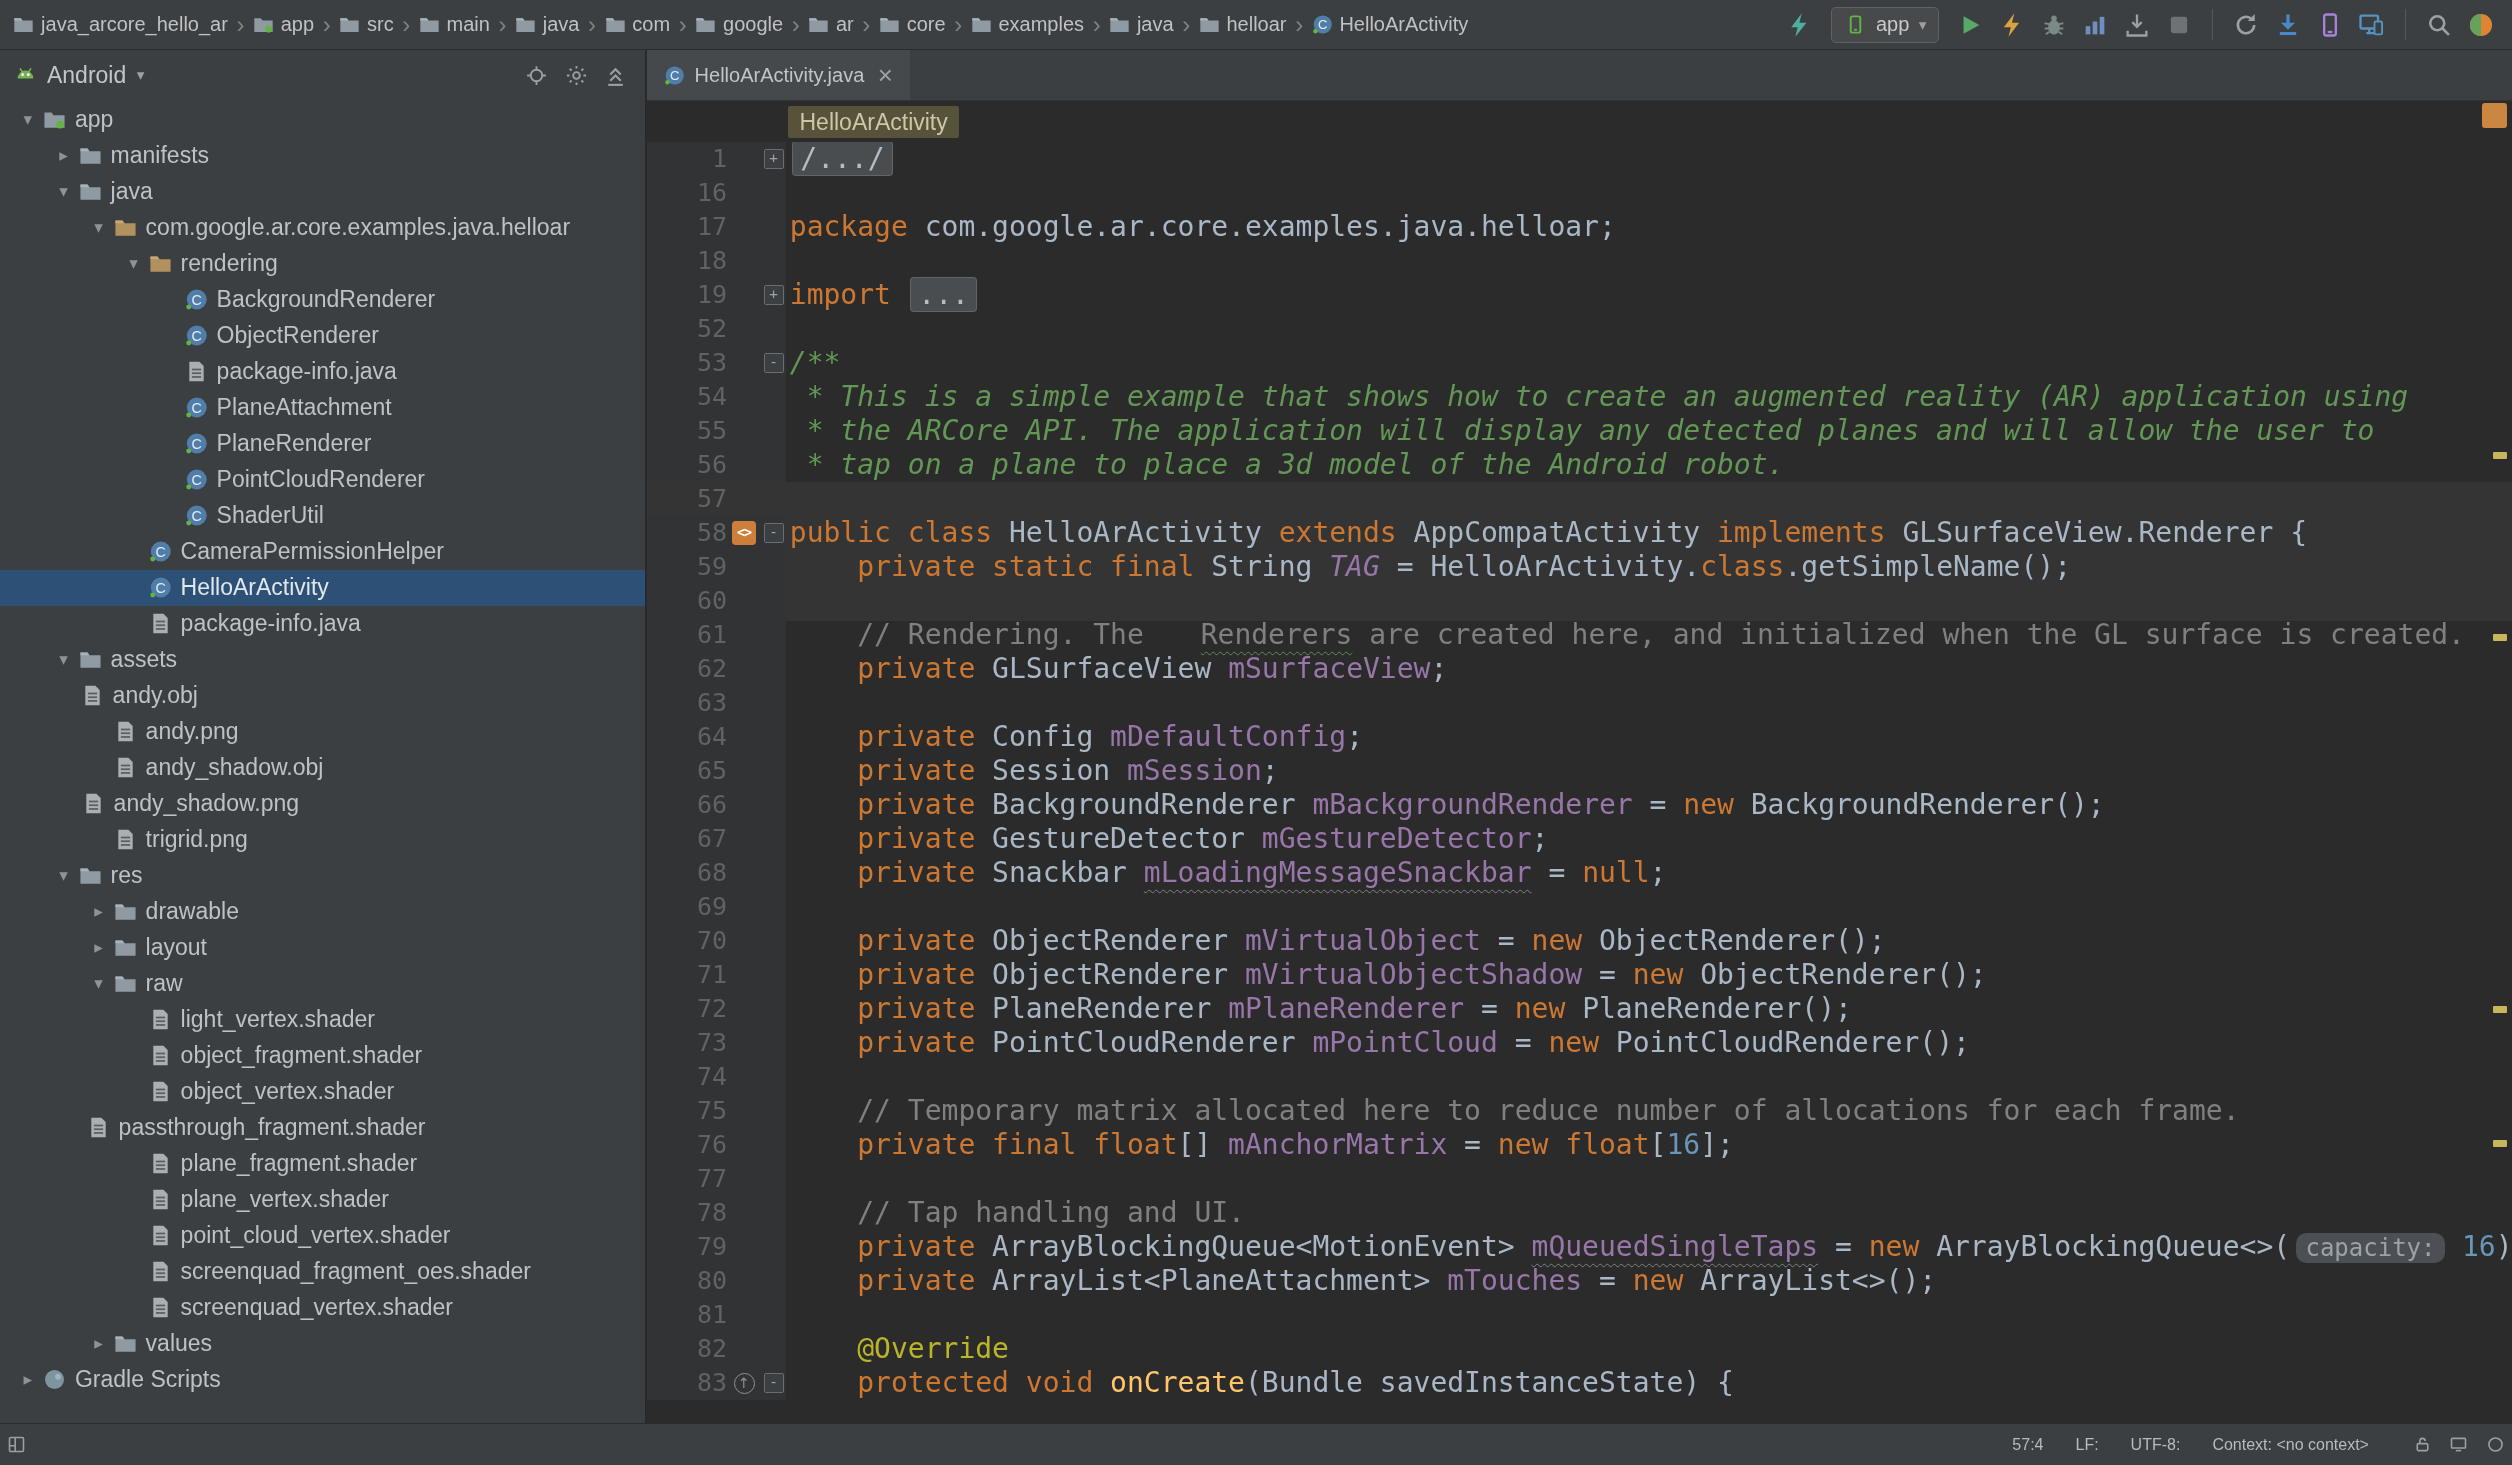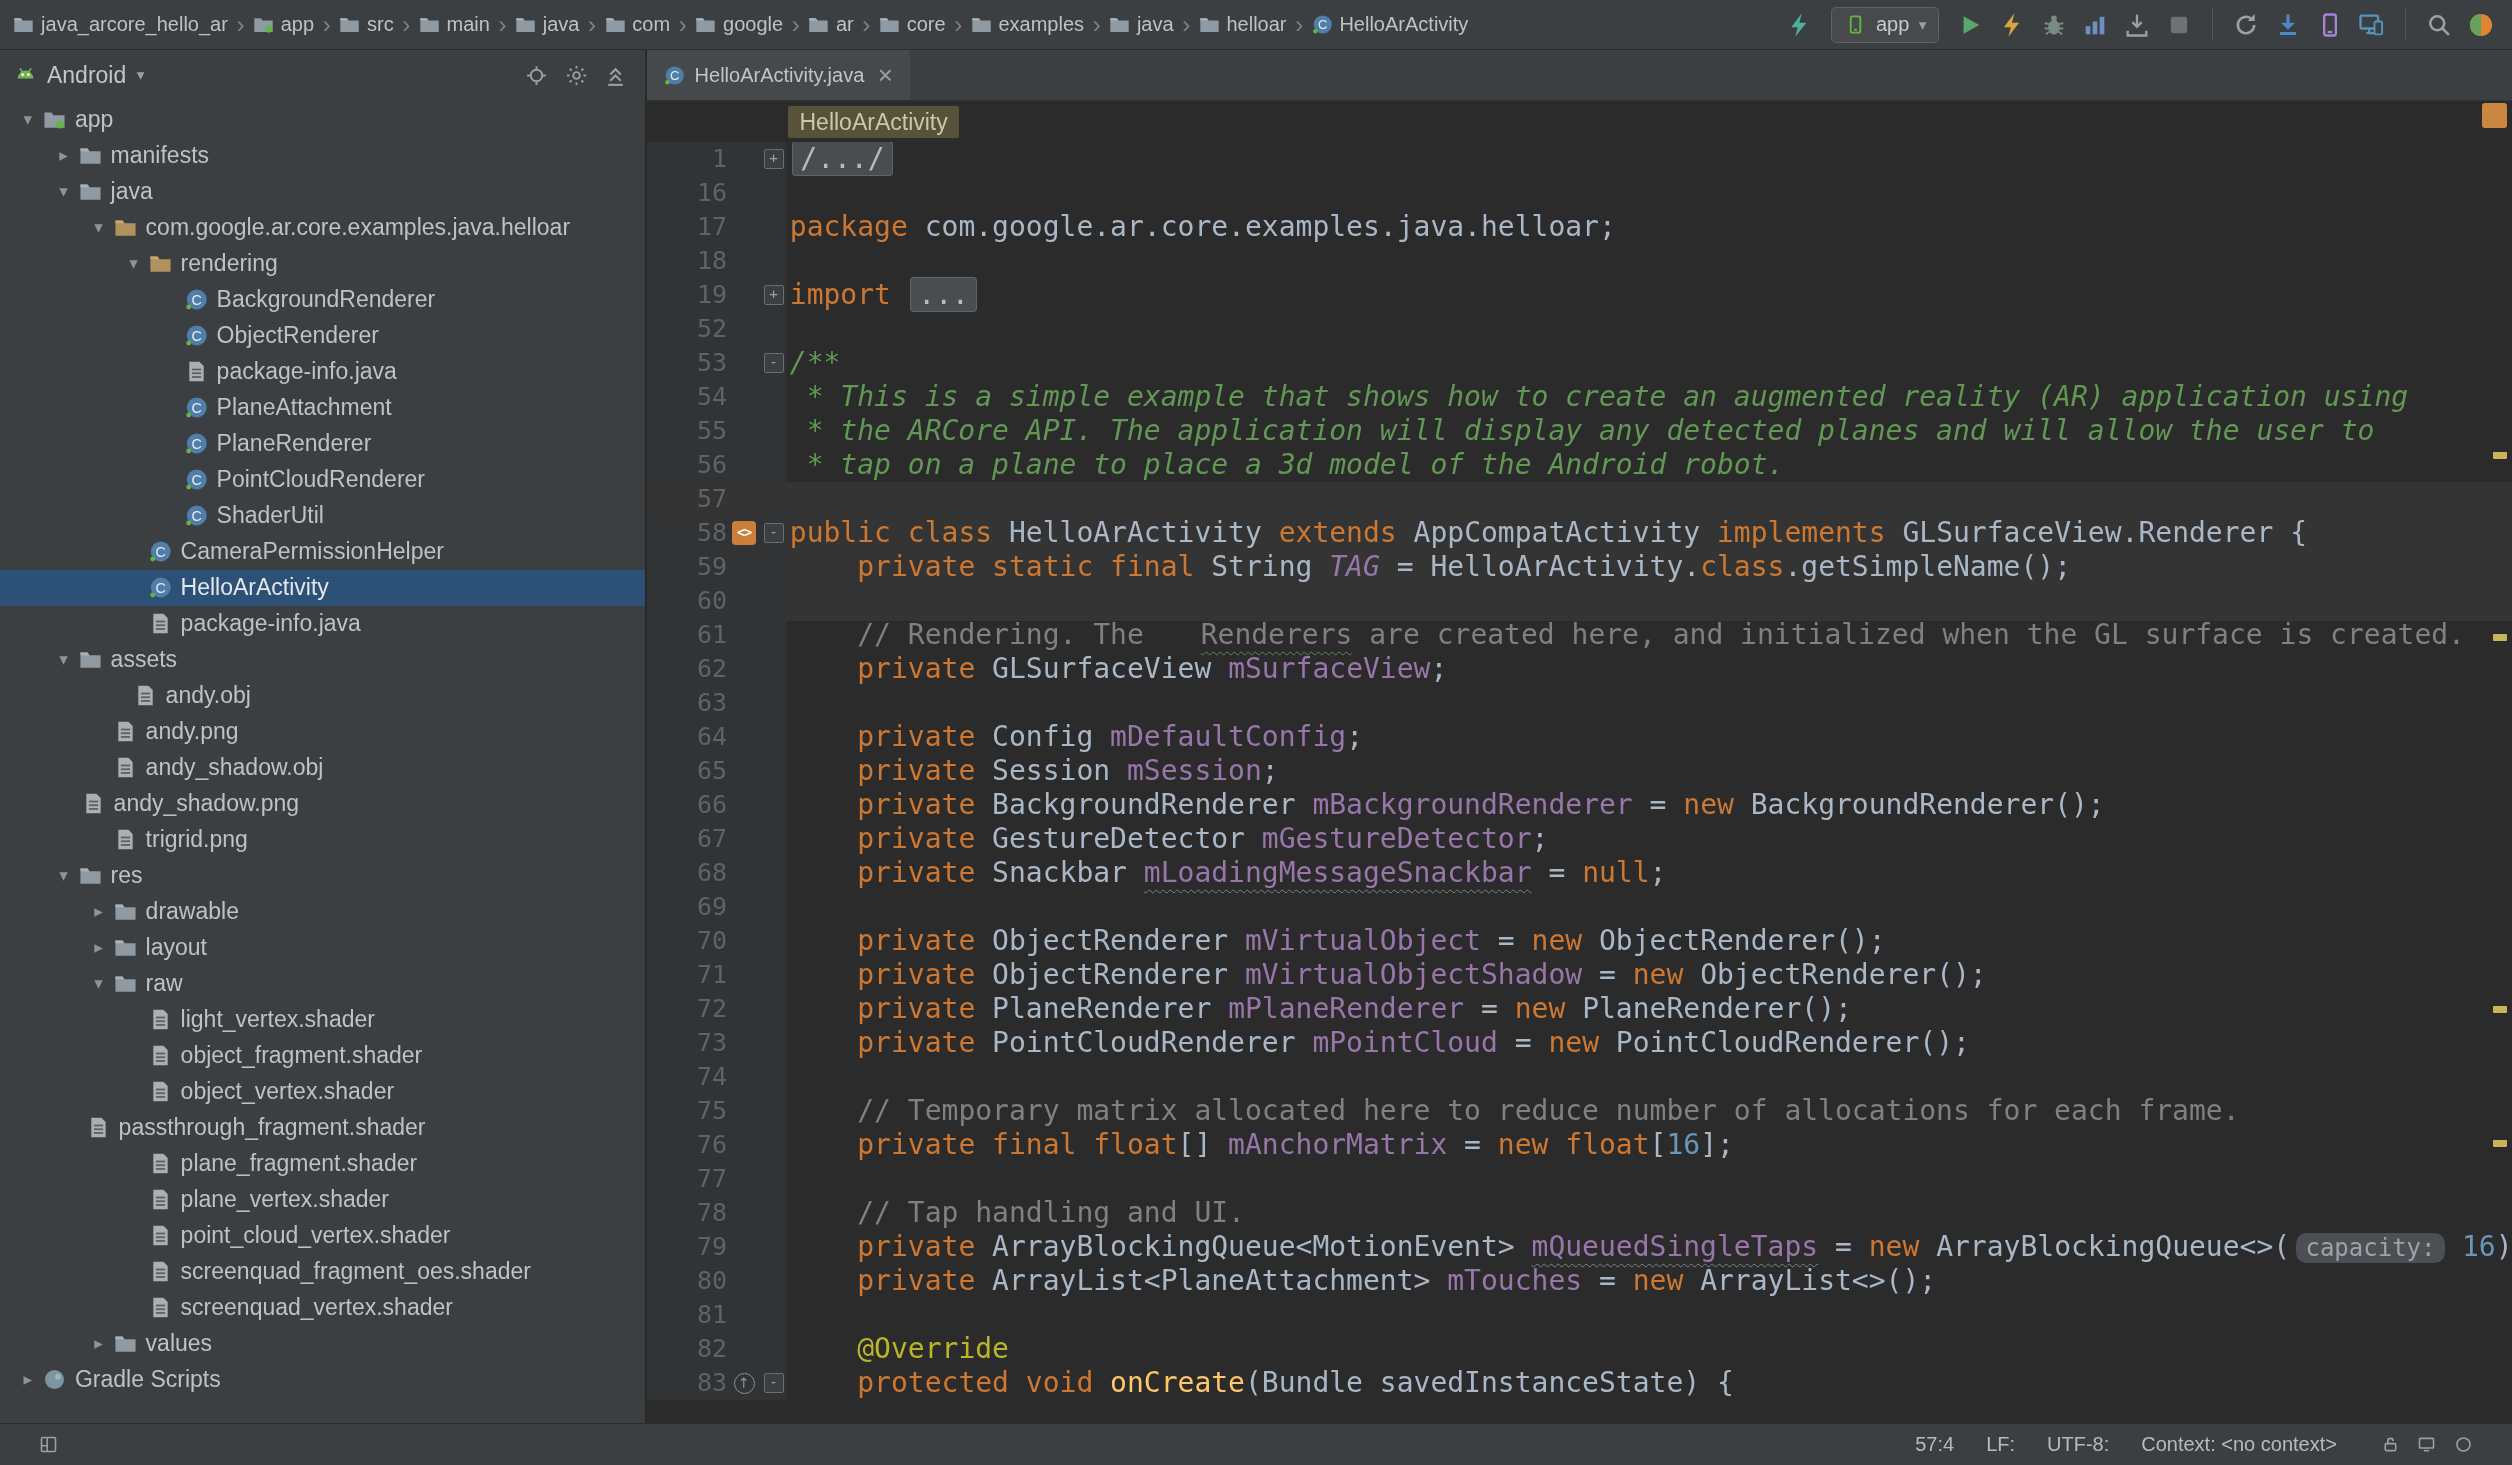--- a/index.html
+++ b/index.html
@@ -70,21 +70,21 @@
   .s-warn{text-decoration:underline wavy #7e8284 1px;text-underline-offset:6.7px;}
   .s-typo{text-decoration:underline wavy #5e8759 1px;text-underline-offset:6.7px;margin-left:40px;}
   .s-foldtxt{background:#4a4d50;border:1px solid #616567;border-radius:3.8px;padding:0 7.6px;margin:0 1.9px;color:#b4bdc4;}
   .s-inlay{background:#4c5054;border-radius:10.5px;padding:1px 9.6px;margin-left:5.7px;color:#9ca3a8;font-size:24px;}
   .caret{display:inline-block;width:1.9px;height:29px;background:#c8c8c8;vertical-align:middle;margin-top:-3.8px;}
   .stripe{position:absolute;top:92px;right:0;bottom:0;width:25px;}
   .smark{position:absolute;right:4.8px;width:14.3px;height:6.7px;background:var(--stripe_warning,#c9b55a);border-radius:1px;}
   .analysis-square{position:absolute;top:53px;right:4.8px;width:25px;height:25px;background:#cb8742;border-radius:2.9px;}
   
   .statusbar{position:absolute;left:0;right:0;bottom:0;height:42px;background:var(--panel_bg,#3c3f41);
-             border-top:1px solid #292b2d;display:flex;align-items:center;padding:0 33px;box-sizing:border-box;font-size:20px;}
+             border-top:1px solid #292b2d;display:flex;align-items:center;padding:0 1px;box-sizing:border-box;font-size:16px;}
   .sb-right{margin-left:auto;display:flex;align-items:center;gap:32px;color:#b8babc;}
   .sb-item{white-space:nowrap;}
   .sb-icons{display:flex;align-items:center;gap:5.7px;margin-left:5.7px;}
   .sb-icons .tbtn{width:31px;height:31px;} .sb-icons .tbtn svg{width:21px;height:21px;}
   .sb-left .tbtn{width:31px;height:31px;} .sb-left .tbtn svg{width:21px;height:21px;}
 </style>
 </head>
 <body>
 
 <div class="app">
@@ -553,21 +553,21 @@
         <div class="trow" style="padding-left: 49px;">
           <span class="tarrow">▾</span>
           <span class="ic ic24">
             <svg viewBox="0 0 16 16">
               <path fill="#8f9aa3" d="M1 3.2h4.9l1.4 1.8H15v8.8H1z"></path>
               <path fill="#a8b3ba" d="M1 3.2h4.9l1.4 1.8H1z"></path>
             </svg>
           </span>
           <span class="tlabel">assets</span>
         </div>
-        <div class="trow" style="padding-left: 104px;">
+        <div class="trow" style="padding-left: 51px;">
           <span class="tarrow"></span>
           <span class="ic ic24">
             <svg viewBox="0 0 16 16">
               <path fill="#a9afb3" d="M3 1.2h7l3 3v10.6H3z"></path>
               <g fill="#595e62">
                 <rect x="4.8" y="6" width="6.4" height="1.2"></rect>
                 <rect x="4.8" y="8.6" width="6.4" height="1.2"></rect>
                 <rect x="4.8" y="11.2" width="6.4" height="1.2"></rect>
               </g>
             </svg>

